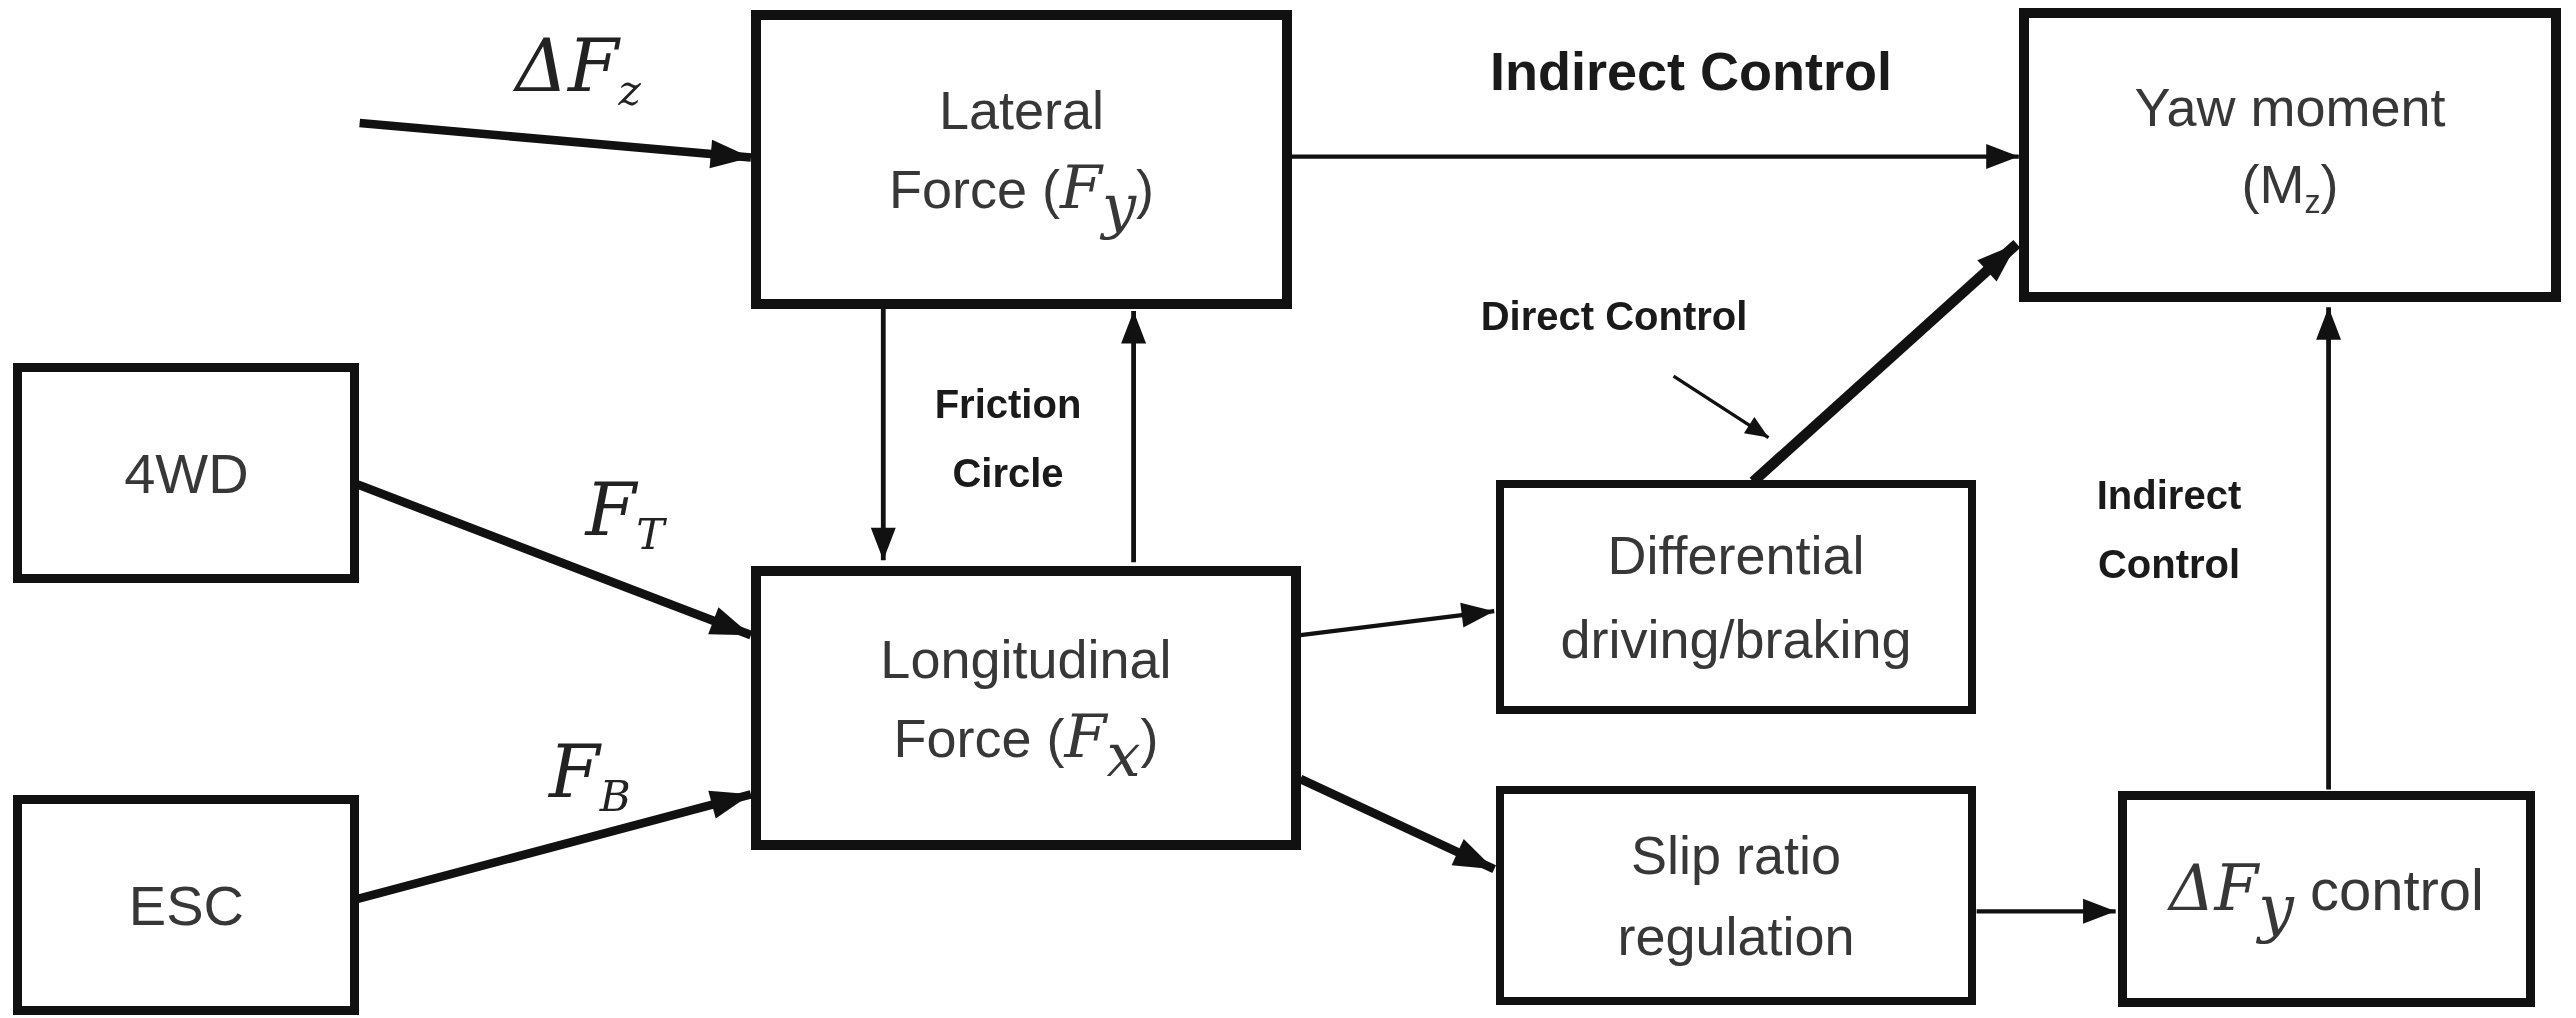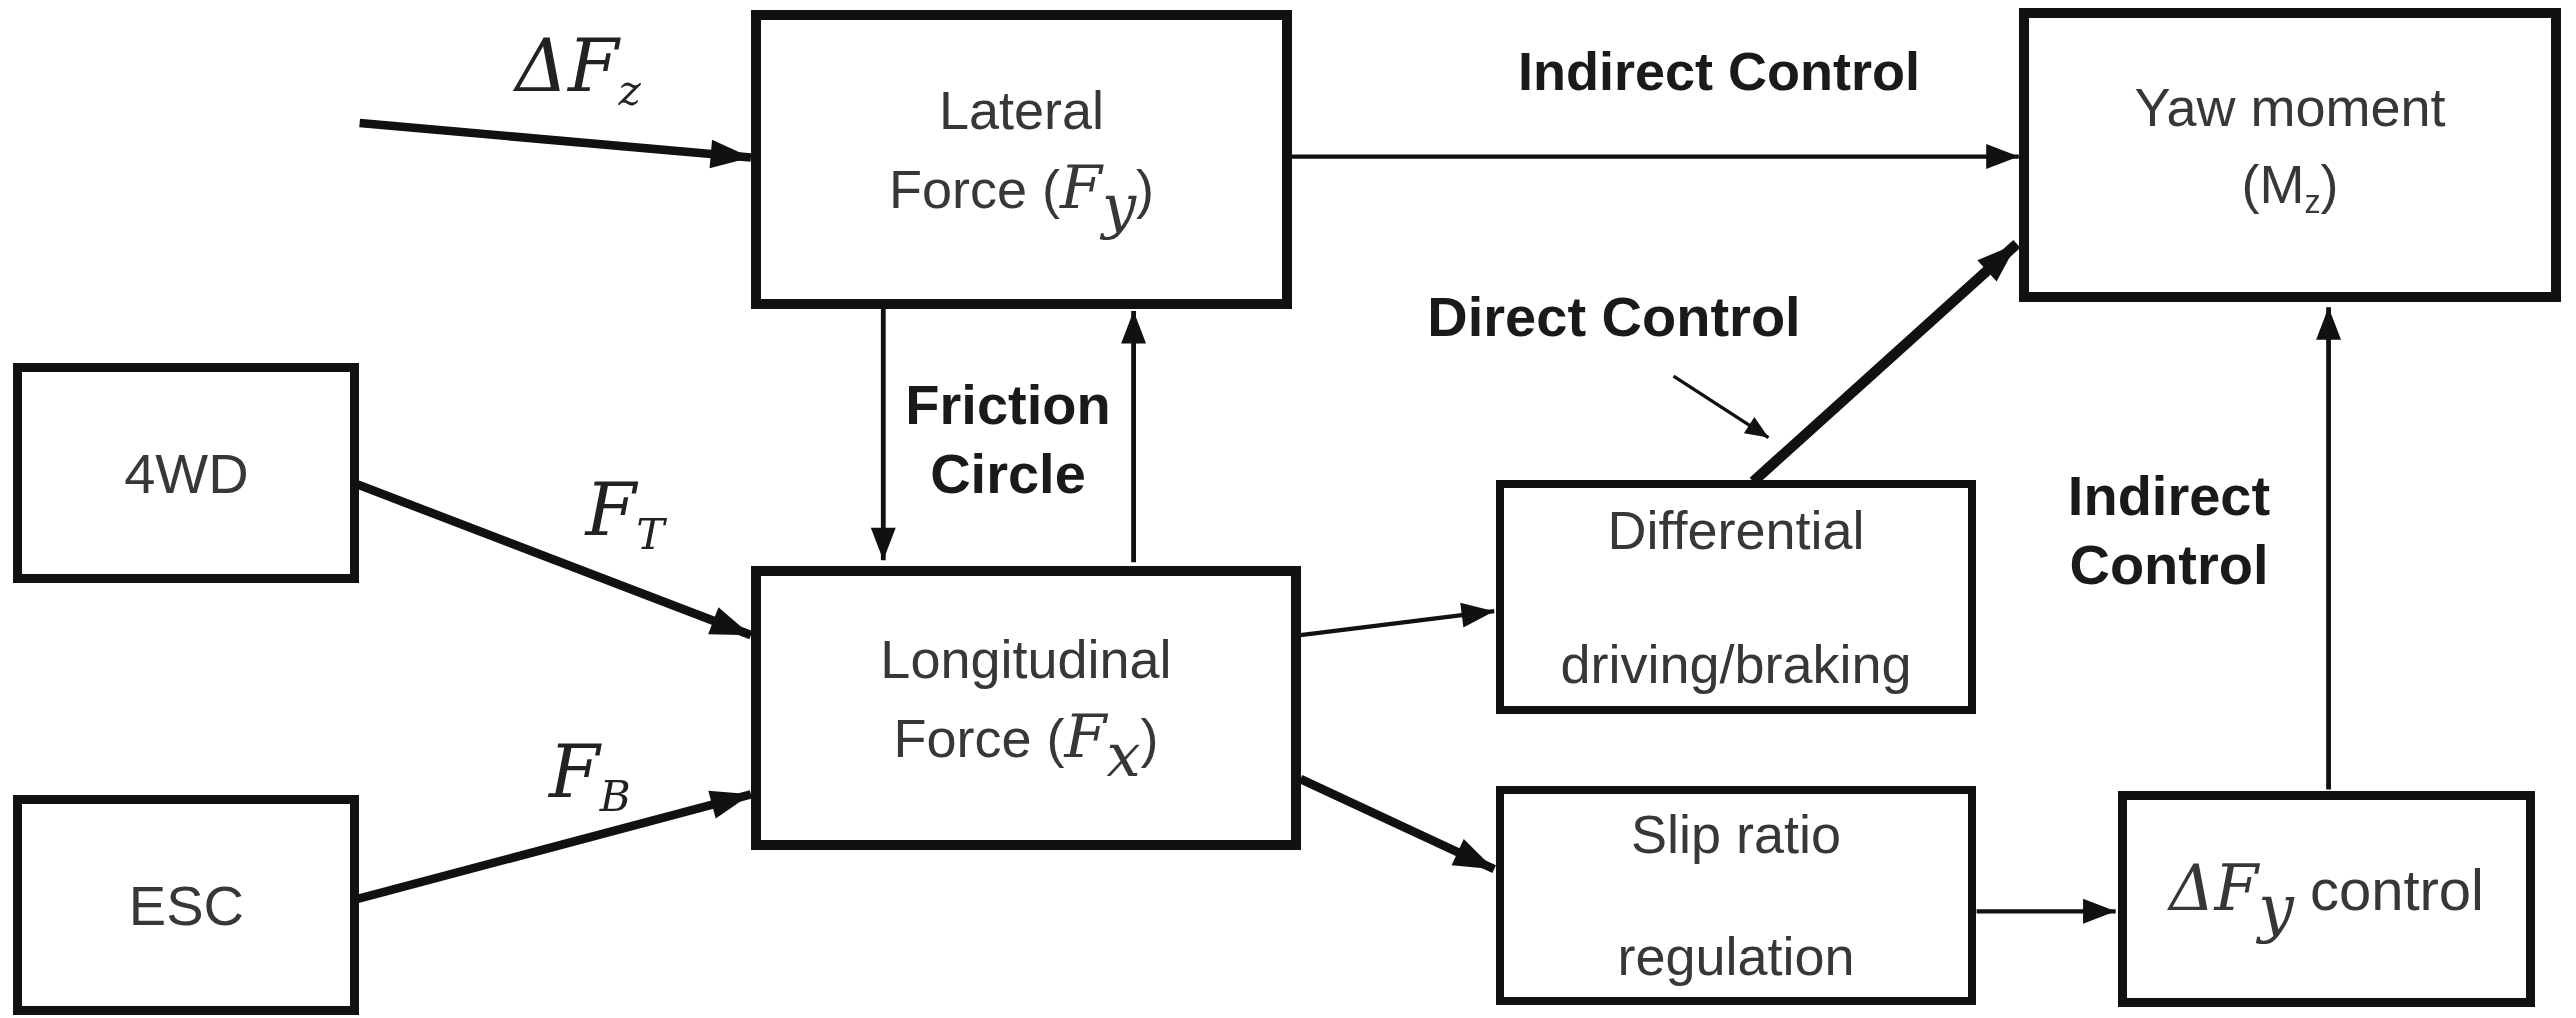--- a/index.html
+++ b/index.html
@@ -19,31 +19,31 @@
     display:flex;
     flex-direction:column;
     align-items:center;
     justify-content:center;
     text-align:center;
     color:#373737;
     font-size:54px;
     line-height:77px;
   }
   .box.bw11{border-width:10.5px;}
-  .box.bw9{border-width:8.6px;justify-content:space-between;}
+  .box.bw9{border-width:8.6px;}
   .lbl-big{font-size:56px;}
   .edge-label{
     position:absolute;
     transform:translate(-50%,-50%);
     white-space:nowrap;
     text-align:center;
     color:#1a1a1a;
   }
-  .bold-label{font-weight:bold;font-size:56px;line-height:69px;}
-  .bold-label.big{font-size:54px;margin-left:28px;}
+  .bold-label{font-weight:bold;font-size:40px;line-height:69px;}
+  .bold-label.big{font-size:54px;}
   .math{font-family:"DejaVu Serif", serif;font-style:italic;color:#222222;}
   .math-edge{font-size:73px;margin-left:19px;}
   .sub{font-size:0.58em;vertical-align:-0.32em;font-style:italic;}
   .sub-sans{font-size:0.6em;vertical-align:-0.3em;}
   .box .math-in{font-family:"DejaVu Serif", serif;font-style:italic;font-size:1.12em;}
   .dfy-line{font-size:58px;}
   .dfy-line .math-in{font-size:63px;}
 </style>
 </head>
 <body>

